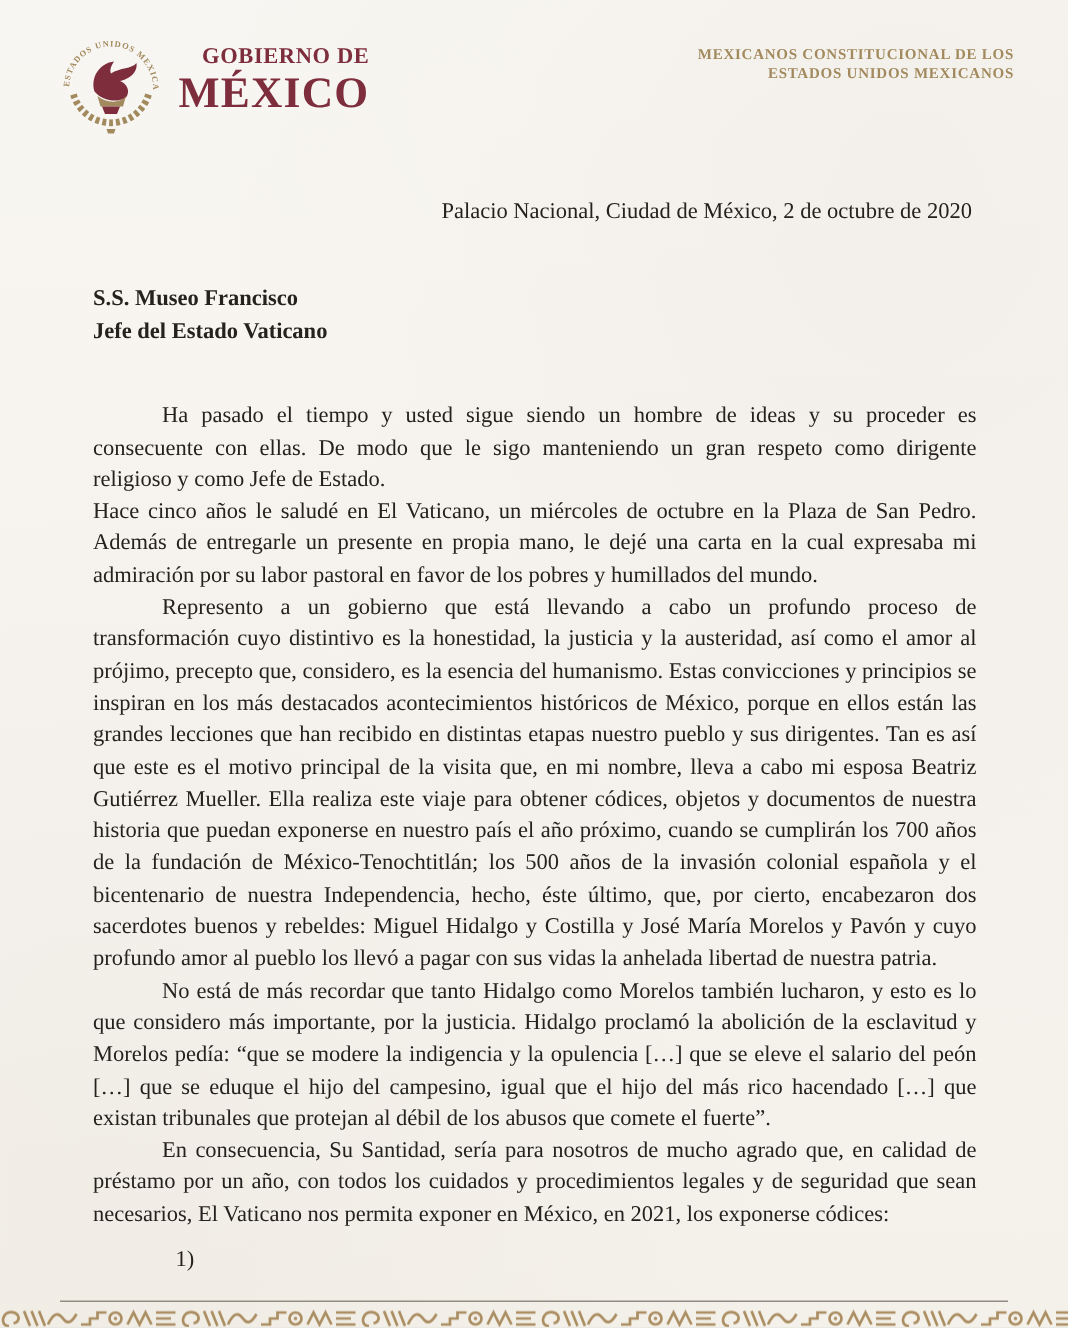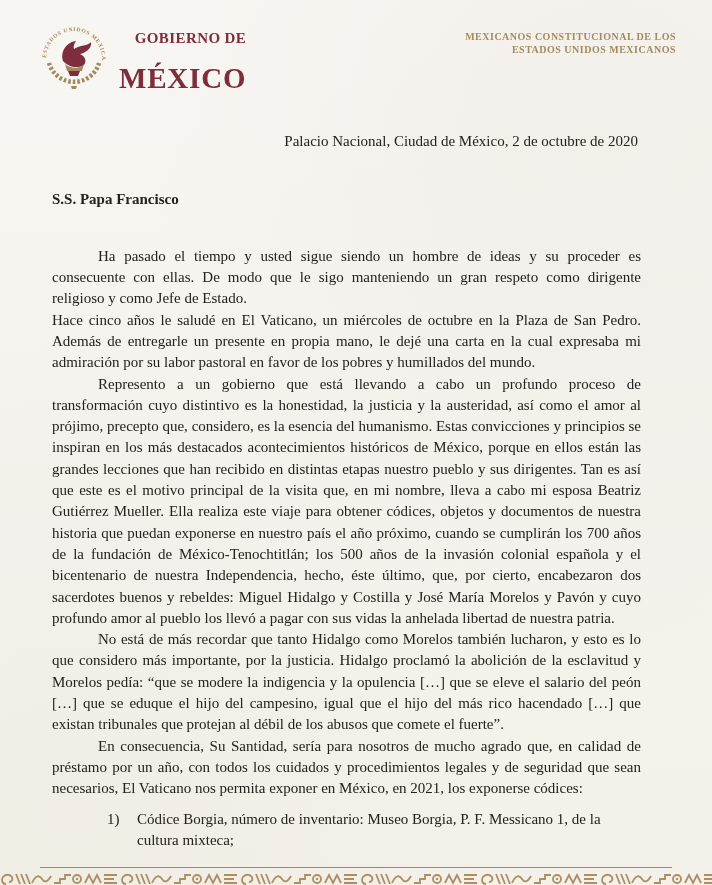--- a/index.html
+++ b/index.html
@@ -18,34 +18,34 @@
 
   
   .letterhead{
     position:absolute;top:20px;left:38px;right:36px;
     display:flex;justify-content:space-between;align-items:flex-start;
   }
   .logo-group{display:flex;gap:9px;align-items:flex-start;}
   .seal{width:72px;height:72px;flex:0 0 auto;}
   .logo-text{margin-top:10px;color:#7d2d3c;font-weight:bold;}
   .logo-line1{font-size:15px;line-height:17px;letter-spacing:0.4px;text-align:right;}
-  .logo-line2{font-size:29px;line-height:30px;letter-spacing:0.8px;margin-top:16px;}
+  .logo-line2{font-size:29px;line-height:30px;letter-spacing:0.8px;}
   .president-block{text-align:right;margin-top:10px;}
   .president-name{
     font-size:16.5px;line-height:20px;font-weight:bold;
     color:#564e44;letter-spacing:0.6px;margin-bottom:3px;
   }
   .president-title{
     font-size:10px;line-height:13px;font-weight:bold;
     color:#a38a5e;letter-spacing:0.5px;
   }
 
   
   .letter-body{
-    position:absolute;top:131px;left:52px;width:589px;
+    position:absolute;top:131px;left:62px;width:589px;
     font-size:15px;line-height:21.3px;text-align:justify;
   }
   .dateline{text-align:right;padding-right:3px;margin-bottom:37px;}
   .recipient{font-weight:bold;margin-bottom:35px;}
   .recipient div{line-height:21.5px;}
   .para{margin:0;text-indent:46px;}
   .para.first{text-indent:0;}
   .codex-list{margin-top:9px;}
   .list-item{position:relative;padding-left:85px;text-align:left;}
   .list-marker{position:absolute;left:55px;}
@@ -89,33 +89,33 @@
     <div class="president-block">
       <div class="president-title">MEXICANOS CONSTITUCIONAL DE LOS</div>
       <div class="president-title">ESTADOS UNIDOS MEXICANOS</div>
     </div>
   </header>
 
   <main class="letter-body">
     <div class="dateline">Palacio Nacional, Ciudad de México, 2 de octubre de 2020</div>
 
     <div class="recipient">
-      <div>S.S. Papa Francisco</div>
+      <div>S.S. Museo Francisco</div>
+      <div>Jefe del Estado Vaticano</div>
     </div>
 
     <p class="para">Ha pasado el tiempo y usted sigue siendo un hombre de ideas y su proceder es consecuente con ellas. De modo que le sigo manteniendo un gran respeto como dirigente religioso y como Jefe de Estado.</p>
     <p class="para first">Hace cinco años le saludé en El Vaticano, un miércoles de octubre en la Plaza de San Pedro. Además de entregarle un presente en propia mano, le dejé una carta en la cual expresaba mi admiración por su labor pastoral en favor de los pobres y humillados del mundo.</p>
     <p class="para">Represento a un gobierno que está llevando a cabo un profundo proceso de transformación cuyo distintivo es la honestidad, la justicia y la austeridad, así como el amor al prójimo, precepto que, considero, es la esencia del humanismo. Estas convicciones y principios se inspiran en los más destacados acontecimientos históricos de México, porque en ellos están las grandes lecciones que han recibido en distintas etapas nuestro pueblo y sus dirigentes. Tan es así que este es el motivo principal de la visita que, en mi nombre, lleva a cabo mi esposa Beatriz Gutiérrez Mueller. Ella realiza este viaje para obtener códices, objetos y documentos de nuestra historia que puedan exponerse en nuestro país el año próximo, cuando se cumplirán los 700 años de la fundación de México-Tenochtitlán; los 500 años de la invasión colonial española y el bicentenario de nuestra Independencia, hecho, éste último, que, por cierto, encabezaron dos sacerdotes buenos y rebeldes: Miguel Hidalgo y Costilla y José María Morelos y Pavón y cuyo profundo amor al pueblo los llevó a pagar con sus vidas la anhelada libertad de nuestra patria.</p>
     <p class="para">No está de más recordar que tanto Hidalgo como Morelos también lucharon, y esto es lo que considero más importante, por la justicia. Hidalgo proclamó la abolición de la esclavitud y Morelos pedía: “que se modere la indigencia y la opulencia […] que se eleve el salario del peón […] que se eduque el hijo del campesino, igual que el hijo del más rico hacendado […] que existan tribunales que protejan al débil de los abusos que comete el fuerte”.</p>
     <p class="para">En consecuencia, Su Santidad, sería para nosotros de mucho agrado que, en calidad de préstamo por un año, con todos los cuidados y procedimientos legales y de seguridad que sean necesarios, El Vaticano nos permita exponer en México, en 2021, los exponerse códices:</p>
 
     <div class="codex-list">
       <div class="list-item">
         <span class="list-marker">1)</span>
-        <span>Códice Borgia, número de inventario: Museo Borgia, P. F. Messicano 1, de la cultura mixteca;</span>
       </div>
     </div>
   </main>
 
   <div class="footer-rule"></div>
   <svg class="pattern-band" viewBox="0 0 712 14" preserveAspectRatio="none" aria-hidden="true">
     <defs>
       <pattern id="aztec" width="120" height="16" patternUnits="userSpaceOnUse">
         <g stroke="#ab8e62" stroke-width="1.8" fill="none">
           <path d="M6,13 C2,13 1,9 3,6 C5,3 10,3 12,6 C13,8 12,11 9,11"></path>

